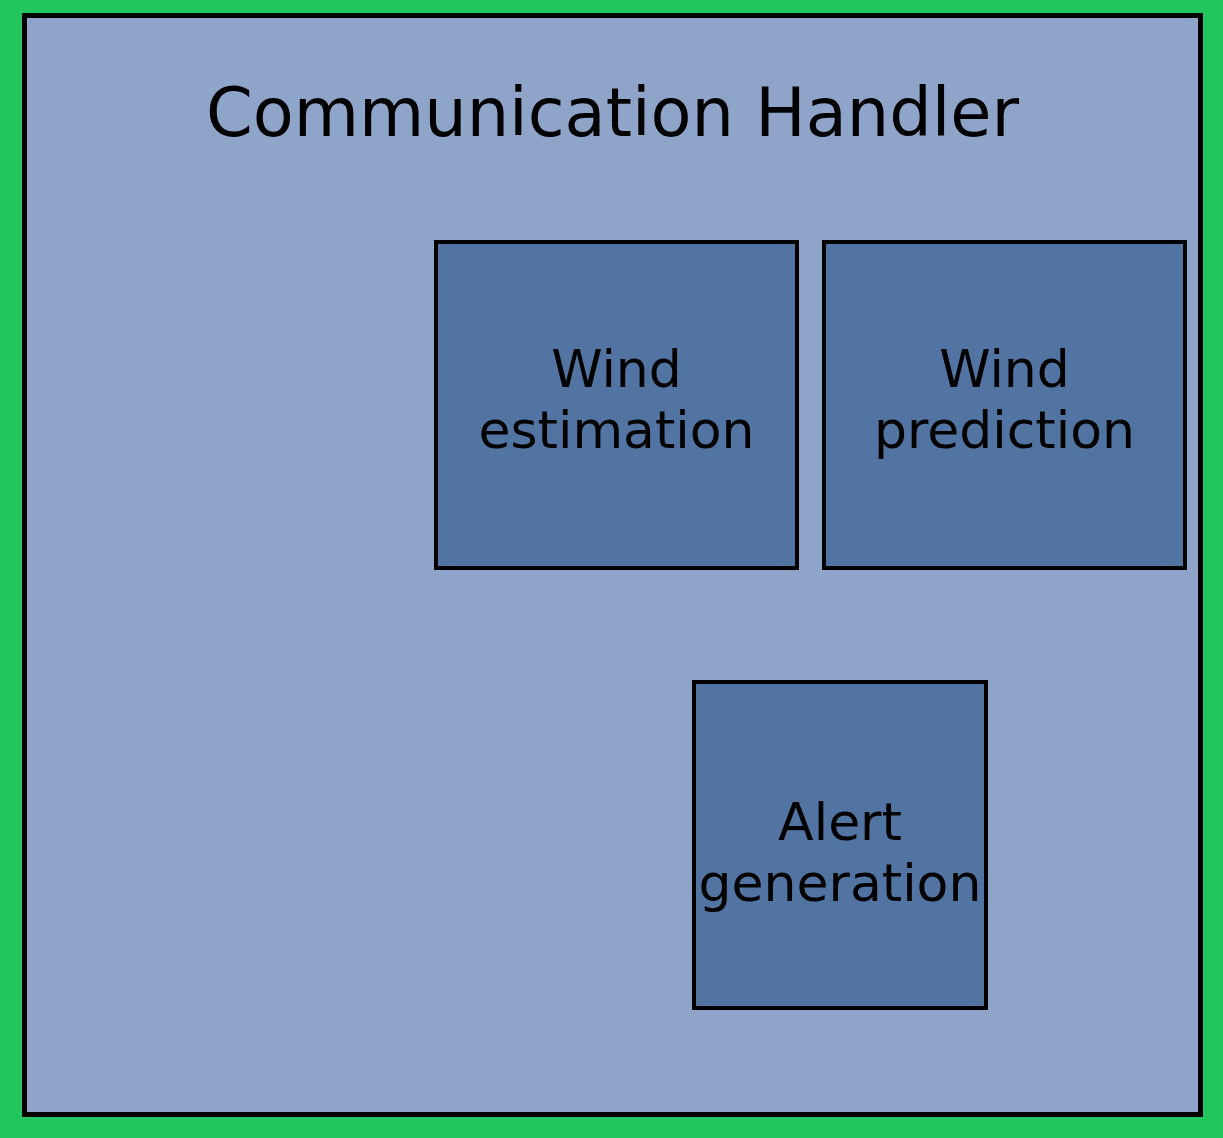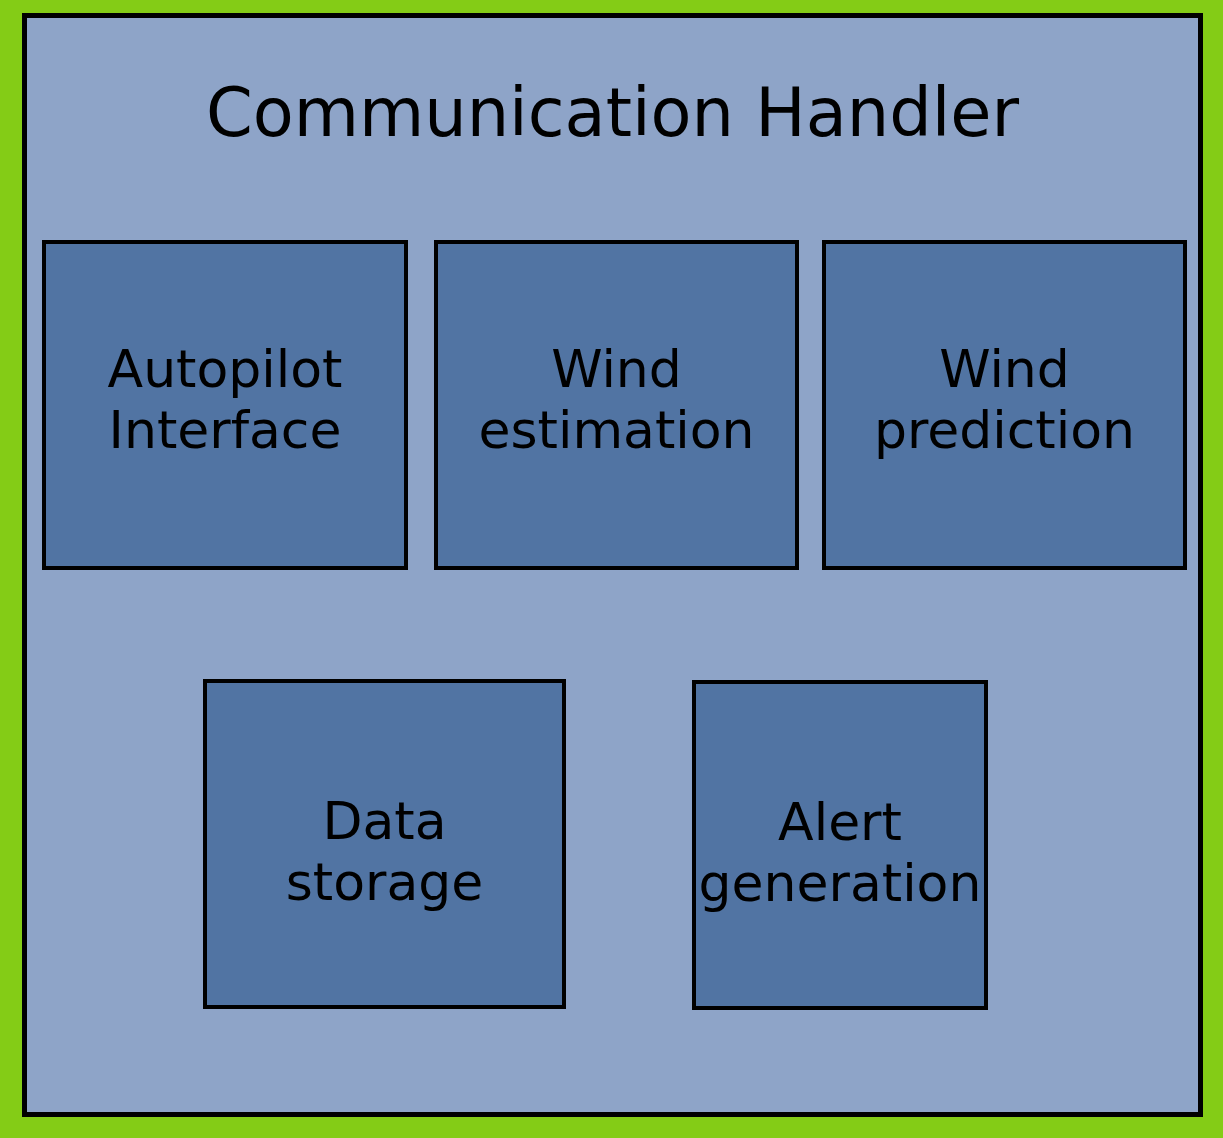--- a/index.html
+++ b/index.html
@@ -12,21 +12,21 @@
     width: 1223px;
     height: 1138px;
     font-family: "DejaVu Sans", sans-serif;
     overflow: hidden;
   }
 
   #diagram-canvas {
     position: relative;
     width: 1223px;
     height: 1138px;
-    background: #84cc16;
+    background: #22c55e;
   }
 
   
   .outer-container {
     position: absolute;
     left: 22px;
     top: 13px;
     width: 1181px;
     height: 1104px;
     box-sizing: border-box;
@@ -117,39 +117,31 @@
 </style>
 </head>
 <body>
 
 <div id="diagram-canvas">
 
   <div class="outer-container">
 
     <div class="container-title">Communication Handler</div>
 
-    <div class="module-box box-autopilot-interface">
-      <span class="module-label">Autopilot
-Interface</span>
-    </div>
 
     <div class="module-box box-wind-estimation">
       <span class="module-label">Wind
 estimation</span>
     </div>
 
     <div class="module-box box-wind-prediction">
       <span class="module-label">Wind
 prediction</span>
     </div>
 
-    <div class="module-box box-data-storage">
-      <span class="module-label">Data
-storage</span>
-    </div>
 
     <div class="module-box box-alert-generation">
       <span class="module-label">Alert
 generation</span>
     </div>
 
   </div>
 </div>
 
 </body></html>

